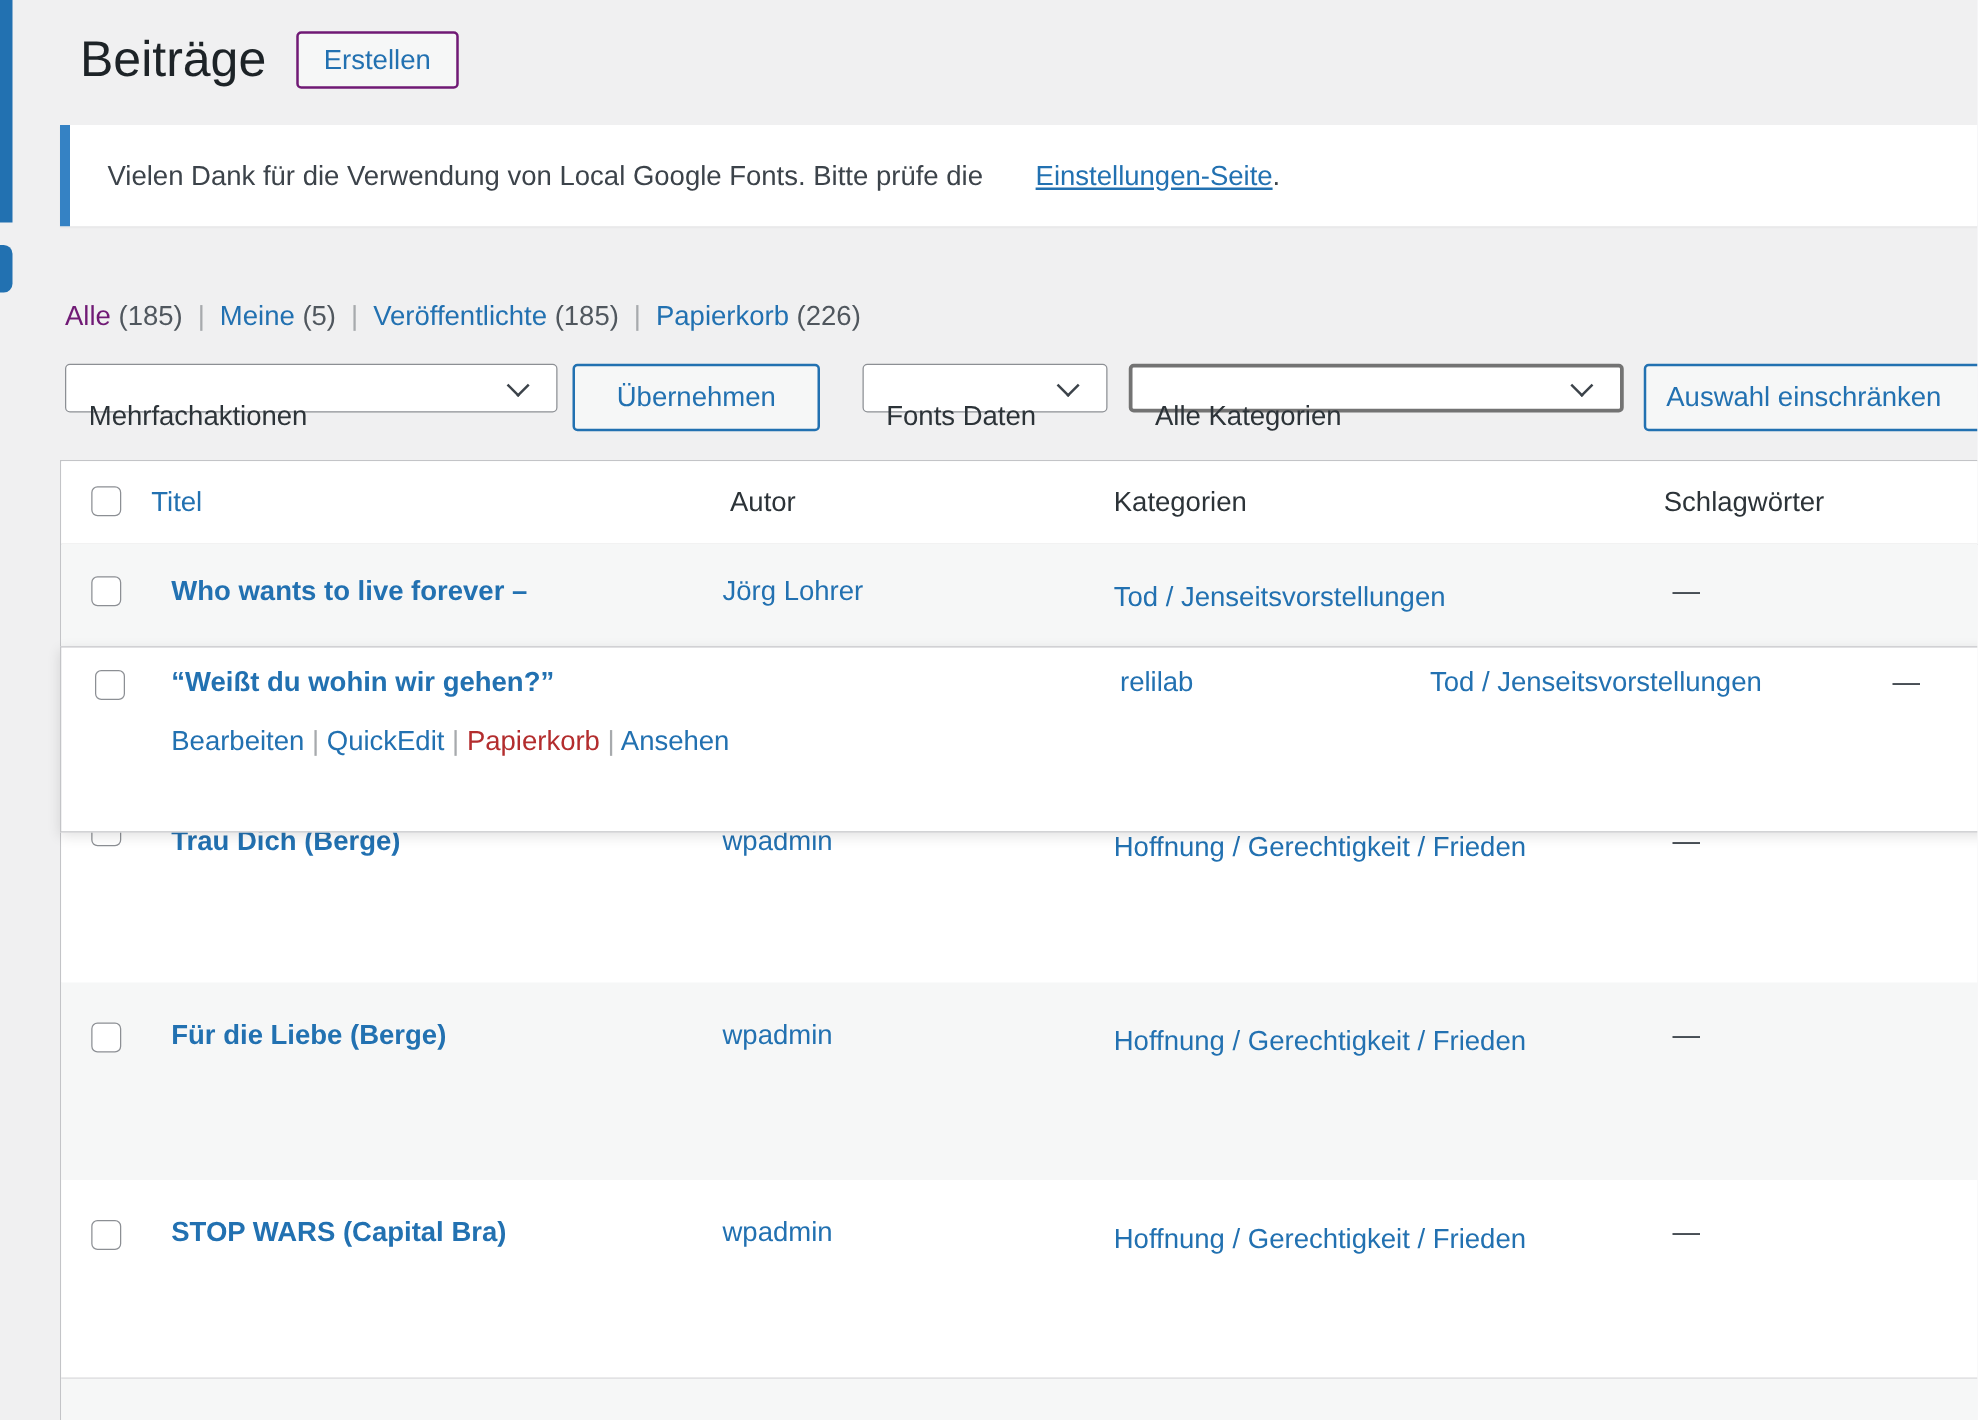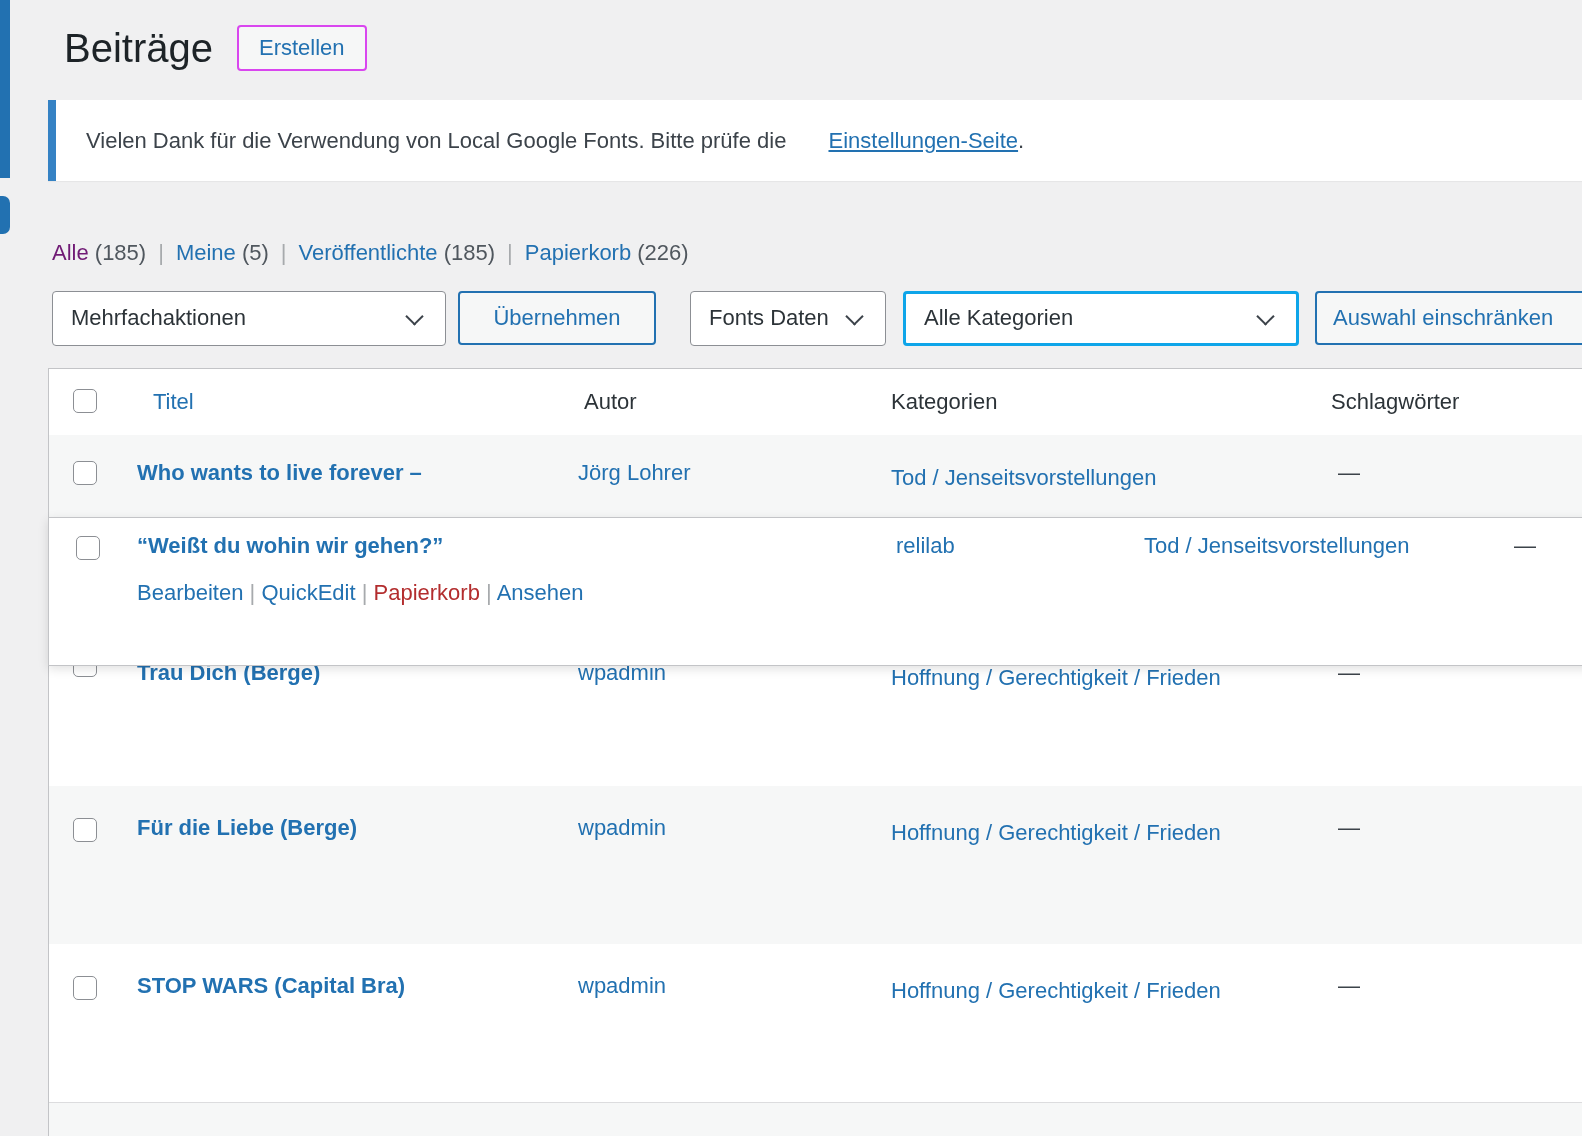--- a/index.html
+++ b/index.html
@@ -7,50 +7,50 @@
   .stage{position:relative; width:1582px; height:1136px; overflow:hidden; background:#f0f0f1;}
 
   
   .side-seg{position:absolute; left:0; width:10px; background:#2271b1;}
   .seg1{top:0; height:178px;}
   .seg2{top:196px; height:38px; border-radius:0 7px 7px 0;}
 
   
   .page-head{position:absolute; left:52px; top:22px; display:flex; align-items:center; gap:24px;margin-left:12px;}
   .page-head h1{margin:0; font-size:40px; font-weight:400; color:#1d2327; line-height:52px;}
-  .btn-create{display:inline-block; height:42px; line-height:42px; padding:0 20px; font-size:22px; color:#2271b1; background:#f6f7f7; border:2px solid #d946ef; border-radius:4px; cursor:pointer; text-decoration:none;}
+  .btn-create{display:inline-block; height:42px; line-height:42px; padding:0 20px; font-size:22px; color:#2271b1; background:#f6f7f7; border:2px solid #701a75; border-radius:4px; cursor:pointer; text-decoration:none;}
 
   
   .notice{position:absolute; left:48px; top:100px; width:1700px; height:81px; background:#ffffff; border-left:8px solid #3582c4; box-shadow:0 1px 1px rgba(0,0,0,0.04); display:flex; align-items:center; box-sizing:border-box; padding-left:30px;}
   .notice .ntext{font-size:22px; color:#3c434a;}
   .lnk{color:#2271b1; text-decoration:none; cursor:pointer;}
   .lnk.u{text-decoration:underline;margin-left:36px;}
 
   
   .views{position:absolute; left:52px; top:240px; font-size:22px; color:#3c434a; display:flex; align-items:center; gap:12px; white-space:nowrap;}
   .views .cur{color:#701a75; font-weight:400; text-decoration:none; cursor:pointer;}
   .views .cnt{color:#50575e;}
   .sep{color:#a7aaad;}
 
   
   .toolbar{position:absolute; left:0; top:291px; width:1582px; height:54px;}
-  .select{position:absolute; height:55px; background:#ffffff; border:1px solid #8c8f94; border-radius:4px; font-size:22px; color:#2c3338; line-height:52px; padding:0 18px; box-sizing:border-box; cursor:pointer;}
+  .select{position:absolute; height:39px; background:#ffffff; border:1px solid #8c8f94; border-radius:4px; font-size:22px; color:#2c3338; line-height:52px; padding:15px 18px; box-sizing:border-box; cursor:pointer;}
   .sel-bulk{left:52px; width:394px;}
   .sel-date{left:690px; width:196px;}
-  .sel-cat{left:903px; width:396px; border:3px solid #0ea5e9; line-height:48px;}
+  .sel-cat{left:903px; width:396px; border:3px solid #737373; line-height:48px;}
   .chev{position:absolute; right:24px; top:50%; width:11px; height:11px; border-right:2.5px solid #3c434a; border-bottom:2.5px solid #3c434a; transform:translateY(-70%) rotate(45deg);}
   .btn2{position:absolute; height:54px; background:#f6f7f7; border:2px solid #2271b1; border-radius:4px; color:#2271b1; font-size:22px; cursor:pointer; font-family:inherit; box-sizing:border-box; white-space:nowrap; overflow:hidden;}
   .btn-apply{left:458px; width:198px;}
   .btn-filter{left:1315px; width:290px; text-align:left; padding-left:16px;}
 
   
   .table{position:absolute; left:48px; top:368px; width:1700px; height:810px; background:#ffffff; border:1px solid #c3c4c7; box-sizing:border-box;}
   .thead{position:absolute; left:0; top:0; width:100%; height:66px; border-bottom:1px solid #c3c4c7; background:#ffffff;}
   .th{position:absolute; top:0; line-height:66px; font-size:22px; color:#2c3338; text-decoration:none;}
-  .th-title{left:104px; color:#2271b1; cursor:pointer;text-align:right;}
+  .th-title{left:72px; color:#2271b1; cursor:pointer;text-align:right;}
   .th-author{left:535px;}
   .th-cat{left:842px;}
   .th-tags{left:1282px;}
 
   .row{position:absolute; left:0; width:100%;}
   .r1{top:66px; height:83px; background:#f6f7f7;}
   .r2{top:149px; height:268px; background:#ffffff;}
   .r3{top:417px; height:158px; background:#f6f7f7;}
   .r4{top:575px; height:158px; background:#ffffff;}
   .tfoot-strip{position:absolute; left:0; top:733px; width:100%; height:77px; background:#f6f7f7; border-top:1px solid #dcdcde;}

